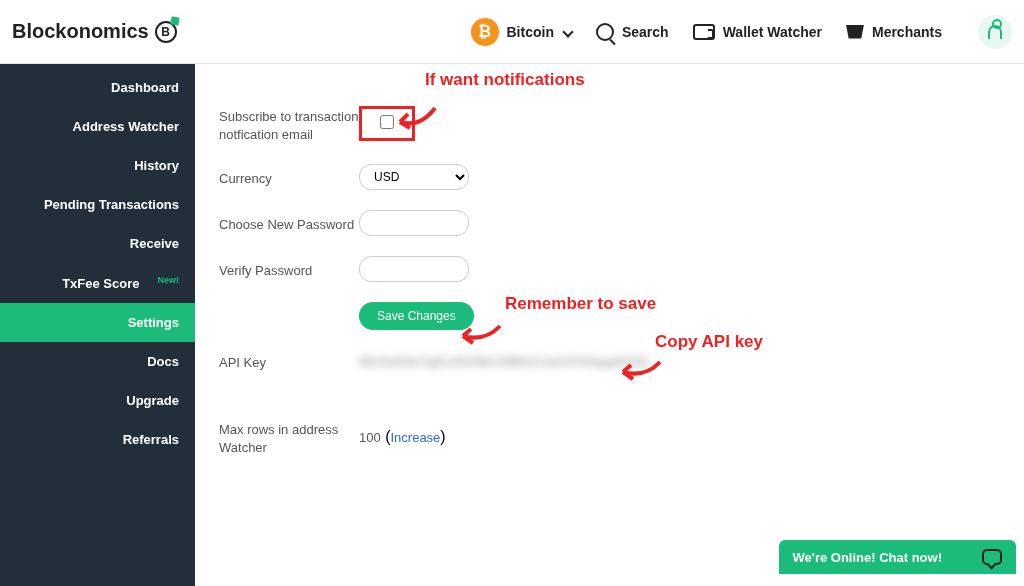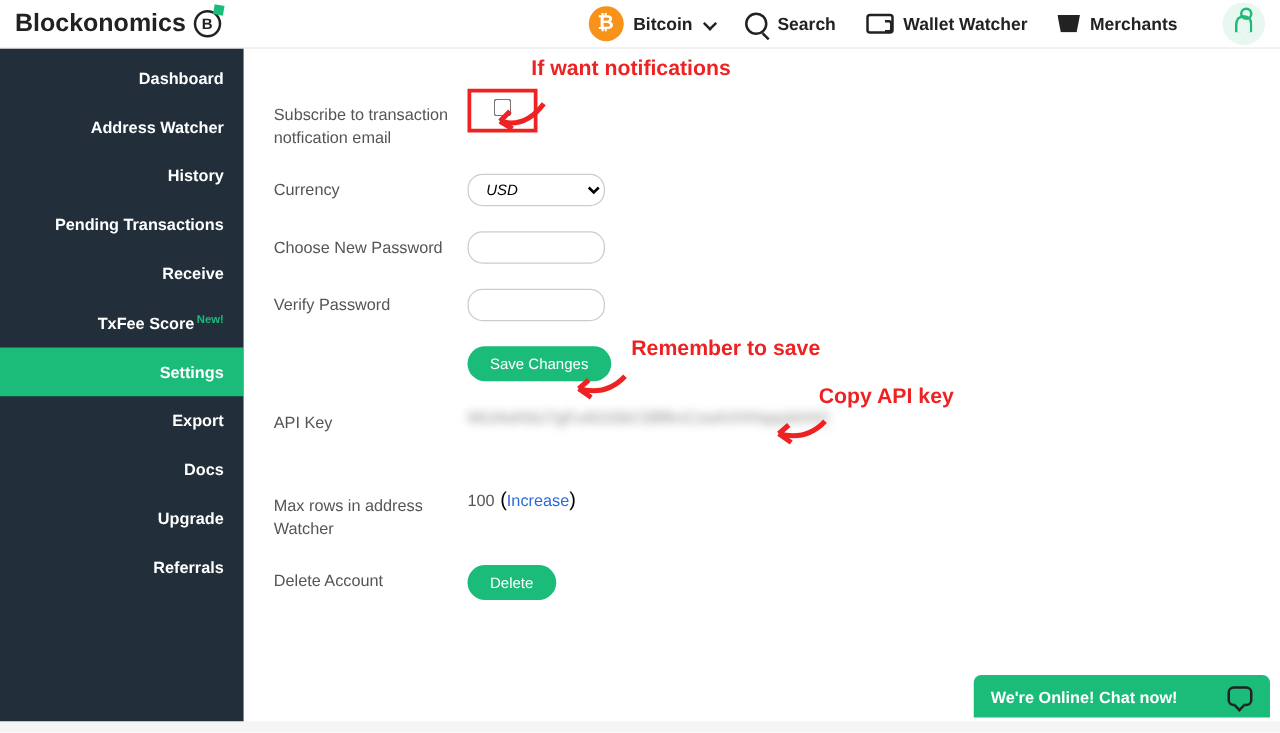--- a/index.html
+++ b/index.html
@@ -1,18 +1,18 @@
 <!DOCTYPE html>
 <html><head>
   <meta charset="utf-8">
   <style>
     * { box-sizing: border-box; margin: 0; padding: 0; }
     body { font-family: -apple-system, BlinkMacSystemFont, "Segoe UI", Arial, sans-serif; background: #f5f5f5; width: 1024px; height: 586px; overflow: hidden; position: relative; }
     
-    .topbar { height: 39px; background: #fff; border-bottom: 1px solid #e5e5e5; display: flex; align-items: center; padding: 0 12px; }
+    .topbar { height: 64px; background: #fff; border-bottom: 1px solid #e5e5e5; display: flex; align-items: center; padding: 0 12px; }
     .logo-wrap { display: flex; align-items: center; gap: 6px; font-weight: 700; font-size: 20px; color: #222; }
     .logo-badge { width: 22px; height: 22px; border: 2px solid #222; border-radius: 50%; display: inline-flex; align-items: center; justify-content: center; font-size: 12px; position: relative; }
     .logo-flag { position: absolute; top: -6px; right: -4px; width: 8px; height: 8px; background: #1bbc7a; transform: rotate(10deg); }
     
     .top-spacer { flex: 1; }
     .top-items { display: flex; align-items: center; gap: 24px; }
     .top-item { display: flex; align-items: center; gap: 8px; font-weight: 700; font-size: 14px; color: #222; cursor: pointer; }
     .btc-icon { width: 28px; height: 28px; border-radius: 50%; background: #f7931a; display: flex; align-items: center; justify-content: center; color: #fff; font-weight: 700; font-size: 16px; }
     .search-circ { width: 18px; height: 18px; border: 2px solid #222; border-radius: 50%; position: relative; }
     .search-circ::after { content: ""; position: absolute; bottom: -4px; right: -4px; width: 7px; height: 2px; background: #222; transform: rotate(45deg); }
@@ -22,30 +22,30 @@
     .cart-icon::after { content: ""; position: absolute; left: -4px; top: -6px; width: 6px; height: 6px; border-top: 2px solid #222; border-left: 2px solid #222; }
     .chevron { border: solid #222; border-width: 0 2px 2px 0; display: inline-block; padding: 3px; transform: rotate(45deg); margin-left: 2px; }
     .user-circle { width: 34px; height: 34px; background: #e9f7f1; border-radius: 50%; display: flex; align-items: center; justify-content: center; margin-left: 12px; }
     .user-glyph { width: 14px; height: 14px; border: 2px solid #1bbc7a; border-radius: 50% 50% 0 0; border-bottom: none; position: relative; }
     .user-glyph::before { content: ""; position: absolute; top: -8px; left: 2px; width: 6px; height: 6px; border: 2px solid #1bbc7a; border-radius: 50%; }
     
     .layout { display: flex; height: calc(586px - 48px); }
     .sidebar { width: 195px; background: #222e3a; color: #fff; padding-top: 4px; text-align: right; }
     .sidebar-item { padding: 12px 16px; font-size: 13px; font-weight: 600; cursor: pointer; }
     .sidebar-item.active { background: #1bbc7a; }
-    .new-badge { color: #1bbc7a; font-size: 9px; font-weight: 700; margin-left: 2px; vertical-align: super; }
+    .new-badge { color: #1bbc7a; font-size: 9px; font-weight: 700; margin-left: 18px; vertical-align: super; }
     
     .content { flex: 1; background: #fff; padding: 40px 24px 24px 24px; position: relative; overflow: hidden; }
     .content-inner { position: relative; }
-    .form-row { display: flex; align-items: flex-start; margin-bottom: 20px; gap: 15px; }
+    .form-row { display: flex; align-items: center; margin-bottom: 20px; }
     .form-label { width: 140px; font-size: 13px; color: #555; padding-top: 4px; line-height: 1.4; }
     .form-control { flex: 0 0 auto; }
     .checkbox-wrap { border: 3px solid #e22; padding: 6px 18px; }
     .checkbox { width: 14px; height: 14px; }
-    select.sel { width: 110px; height: 26px; border: 1px solid #ccc; border-radius: 12px; padding: 0 10px; font-size: 12px; background: #fff; font-style: italic; }
+    select.sel { width: 110px; height: 26px; border: 1px solid #ccc; border-radius: 12px; padding: 0 10px; font-size: 12px; background: #fff; }
     input.txt { width: 110px; height: 26px; border: 1px solid #ccc; border-radius: 12px; padding: 0 10px; font-size: 12px; }
     .btn { background: #1bbc7a; color: #fff; font-weight: 400; font-size: 12px; border: none; border-radius: 14px; padding: 7px 18px; cursor: pointer; }
     .blurred { filter: blur(4px); color: #888; font-size: 13px; }
     .link { color: #2a6adb; cursor: pointer; font-size: 13px; }
     .value-text { font-size: 13px; color: #555; margin-top: 38px; }
     
     .annot { position: absolute; color: #e22; font-weight: 700; font-size: 17px; font-family: Verdana, sans-serif; pointer-events: none; }
     .arrow { position: absolute; pointer-events: none; }
     
     .chat-widget { position: absolute; bottom: 12px; right: 8px; background: #1bbc7a; color: #fff; height: 34px; display: flex; align-items: center; padding: 0 14px; border-radius: 6px 6px 0 0; gap: 40px; font-size: 13px; font-weight: 700; cursor: pointer; }
@@ -87,21 +87,20 @@
 
 <div class="layout">
   <div class="sidebar">
     <div class="sidebar-item"><span>Dashboard</span></div>
     <div class="sidebar-item"><span>Address Watcher</span></div>
     <div class="sidebar-item"><span>History</span></div>
     <div class="sidebar-item"><span>Pending Transactions</span></div>
     <div class="sidebar-item"><span>Receive</span></div>
     <div class="sidebar-item"><span>TxFee Score</span><span class="new-badge">New!</span></div>
     <div class="sidebar-item active"><span>Settings</span></div>
-    <div class="sidebar-item"><span>Export</span></div>
     <div class="sidebar-item"><span>Docs</span></div>
     <div class="sidebar-item"><span>Upgrade</span></div>
     <div class="sidebar-item"><span>Referrals</span></div>
   </div>
 
   <div class="content">
     <div class="content-inner">
 
       <div class="form-row">
         <div class="form-label">Subscribe to transaction notfication email</div>
@@ -147,24 +146,20 @@
 
 
       <div class="form-row">
         <div class="form-label">Max rows in address Watcher</div>
         <div class="form-control">
           <span class="value-text">100</span>
           <span> (<span class="link">Increase</span>)</span>
         </div>
       </div>
 
-      <div class="form-row">
-        <div class="form-label">Delete Account</div>
-        <div class="form-control"><button class="btn">Delete</button></div>
-      </div>
 
     </div>
 
     <div class="annot" style="top:6px; left:230px;">If want notifications</div>
     <svg class="arrow" style="top:36px; left:195px;" width="50" height="36">
         <path d="M45 8 Q 30 28 10 22" stroke="#e22" stroke-width="4" fill="none"></path>
         <path d="M10 22 L18 14 M10 22 L20 28" stroke="#e22" stroke-width="4" fill="none"></path>
       </svg>
 
     <div class="annot" style="top:230px; left:310px;">Remember to save</div>

